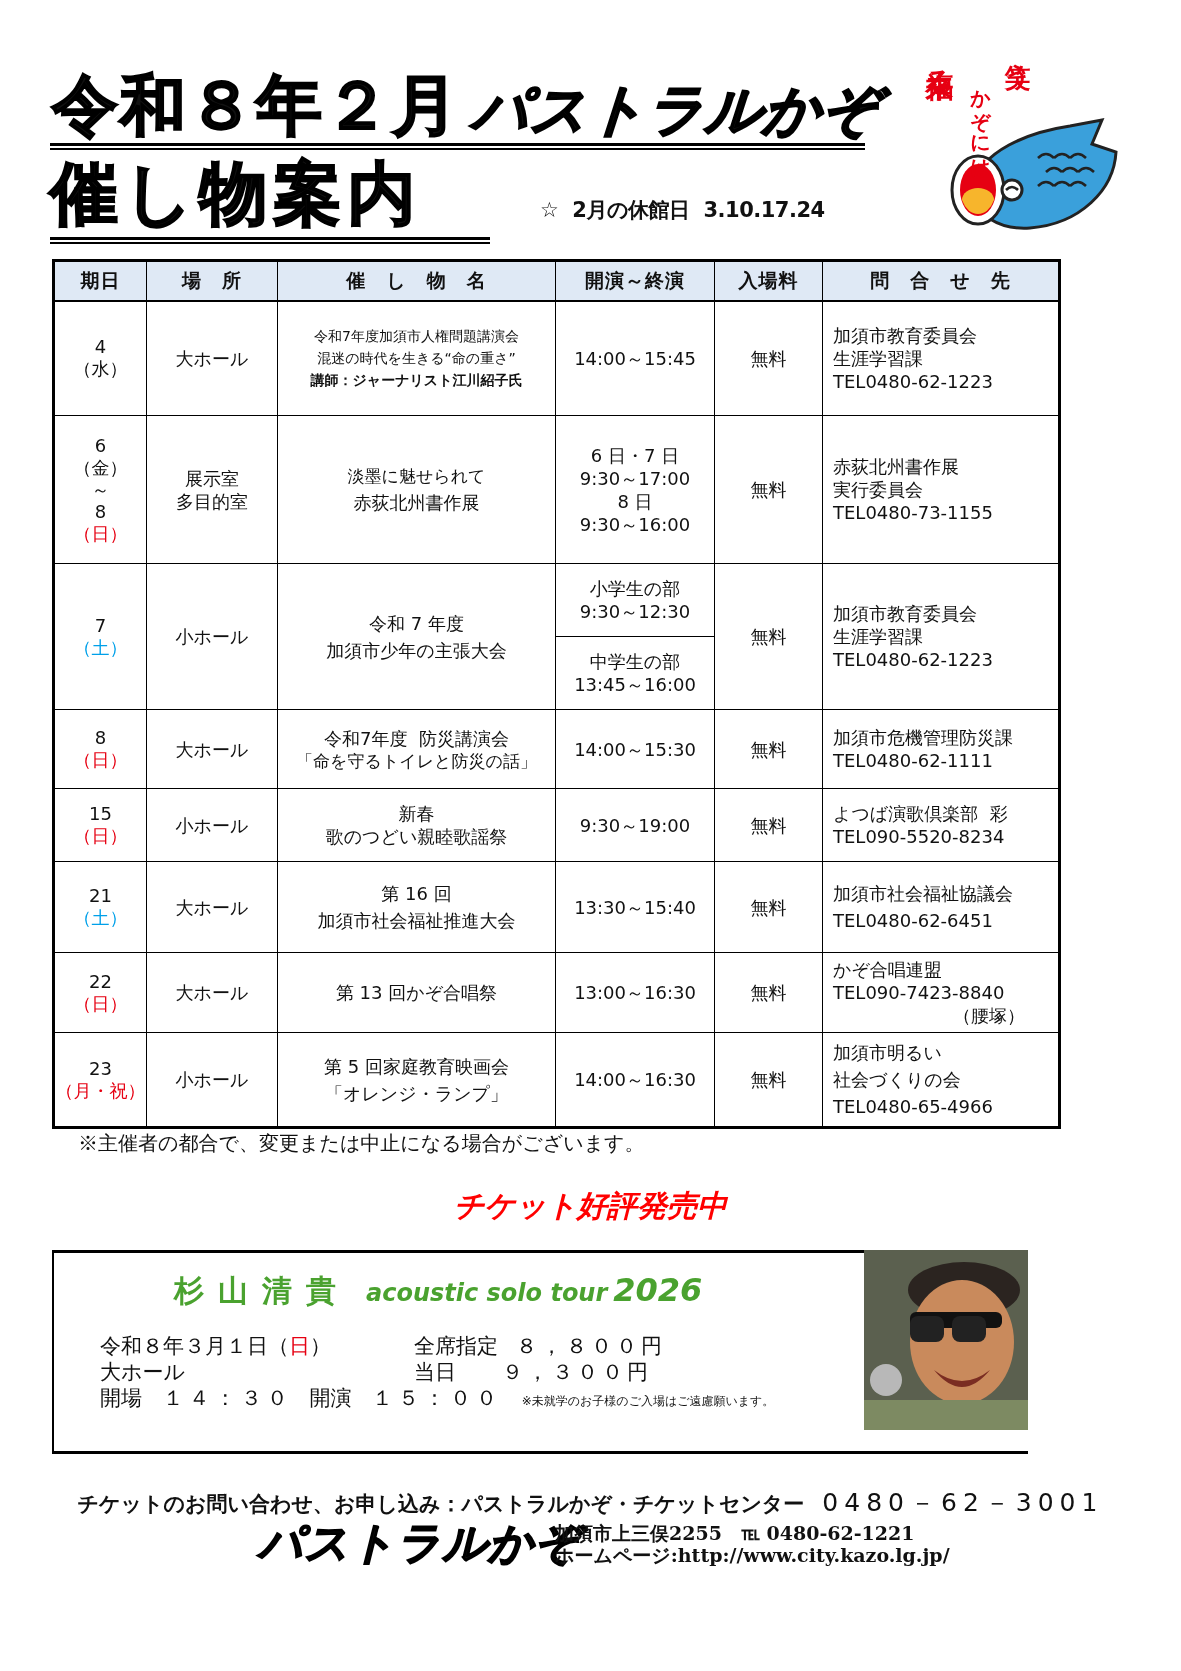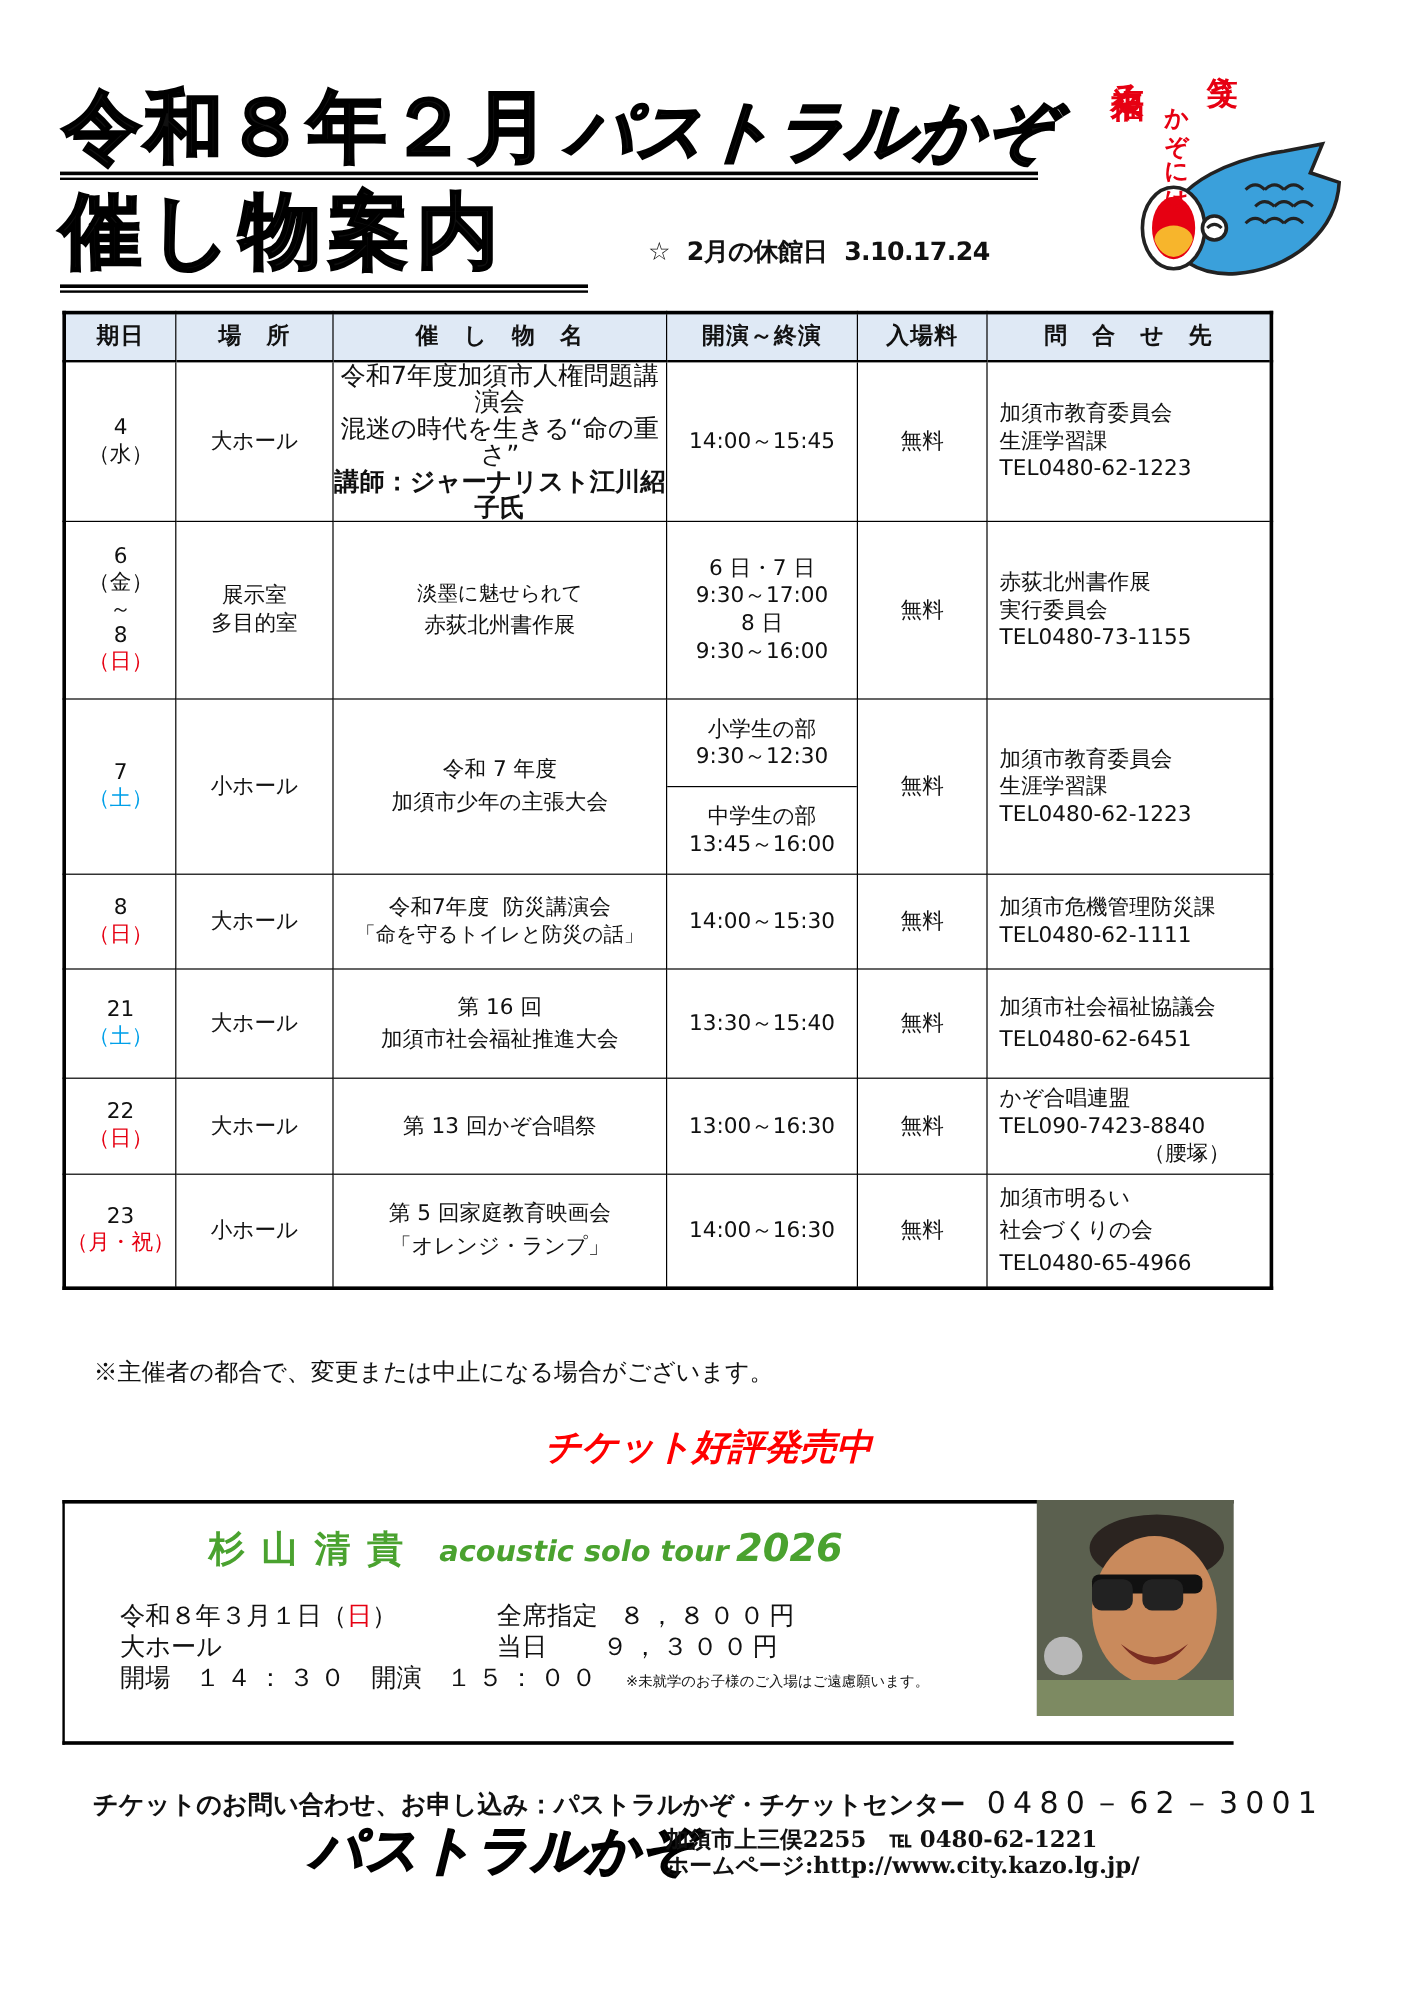--- a/index.html
+++ b/index.html
@@ -26,21 +26,21 @@
 
   
   .events { position: absolute; left: 52px; top: 259px; width: 1006px; border-collapse: collapse; border: 3px solid #000; table-layout: fixed; }
   .events th, .events td { border: 1px solid #000; text-align: center; vertical-align: middle; font-size: 18px; line-height: 23px; }
   .events thead th { background: #dfe9f5; height: 40px; font-weight: 900; font-size: 19px; letter-spacing: 1px; border-bottom: 2px solid #000; }
   .events td.contact { text-align: left; padding-left: 10px; }
   .events td.day { font-size: 18px; line-height: 22px; }
   .wd-sun { color: #e60012; }
   .wd-sat { color: #00a0e9; }
   .wd-wk { color: #111; }
-  .small-ev { font-size: 21px; line-height: 22px; }
+  .small-ev { font-size: 14px; line-height: 22px; }
   .bold-ev { font-weight: bold; }
   .time-split { display: flex; flex-direction: column; height: 100%; }
   .time-split > div { flex: 1; display: flex; flex-direction: column; justify-content: center; }
   .time-split > div + div { border-top: 1px solid #000; }
   .events td.tsplit { padding: 0; }
   .contact .indent { display: block; padding-left: 120px; }
 
   .note { position: absolute; left: 78px; top: 1130px; font-size: 20px; font-family: "DejaVu Serif", serif; white-space: nowrap; }
 
   
@@ -217,20 +217,37 @@
         <div class="small-ev" style="font-size:17px">「命を守るトイレと防災の話」</div>
       </td>
       <td>14:00～15:30</td>
       <td>無料</td>
       <td class="contact">
         <div>加須市危機管理防災課</div>
         <div>TEL0480-62-1111</div>
       </td>
     </tr>
 
+    <tr style="height:73px">
+      <td class="day">
+        <div>15</div>
+        <div class="wd-sun">（日）</div>
+      </td>
+      <td>小ホール</td>
+      <td>
+        <div>新春</div>
+        <div>歌のつどい親睦歌謡祭</div>
+      </td>
+      <td>9:30～19:00</td>
+      <td>無料</td>
+      <td class="contact">
+        <div style="white-space:pre">よつば演歌倶楽部  彩</div>
+        <div>TEL090-5520-8234</div>
+      </td>
+    </tr>
 
     <tr style="height:91px">
       <td class="day">
         <div>21</div>
         <div class="wd-sat">（土）</div>
       </td>
       <td>大ホール</td>
       <td>
         <div>第 16 回</div>
         <div style="margin-top:4px">加須市社会福祉推進大会</div>

